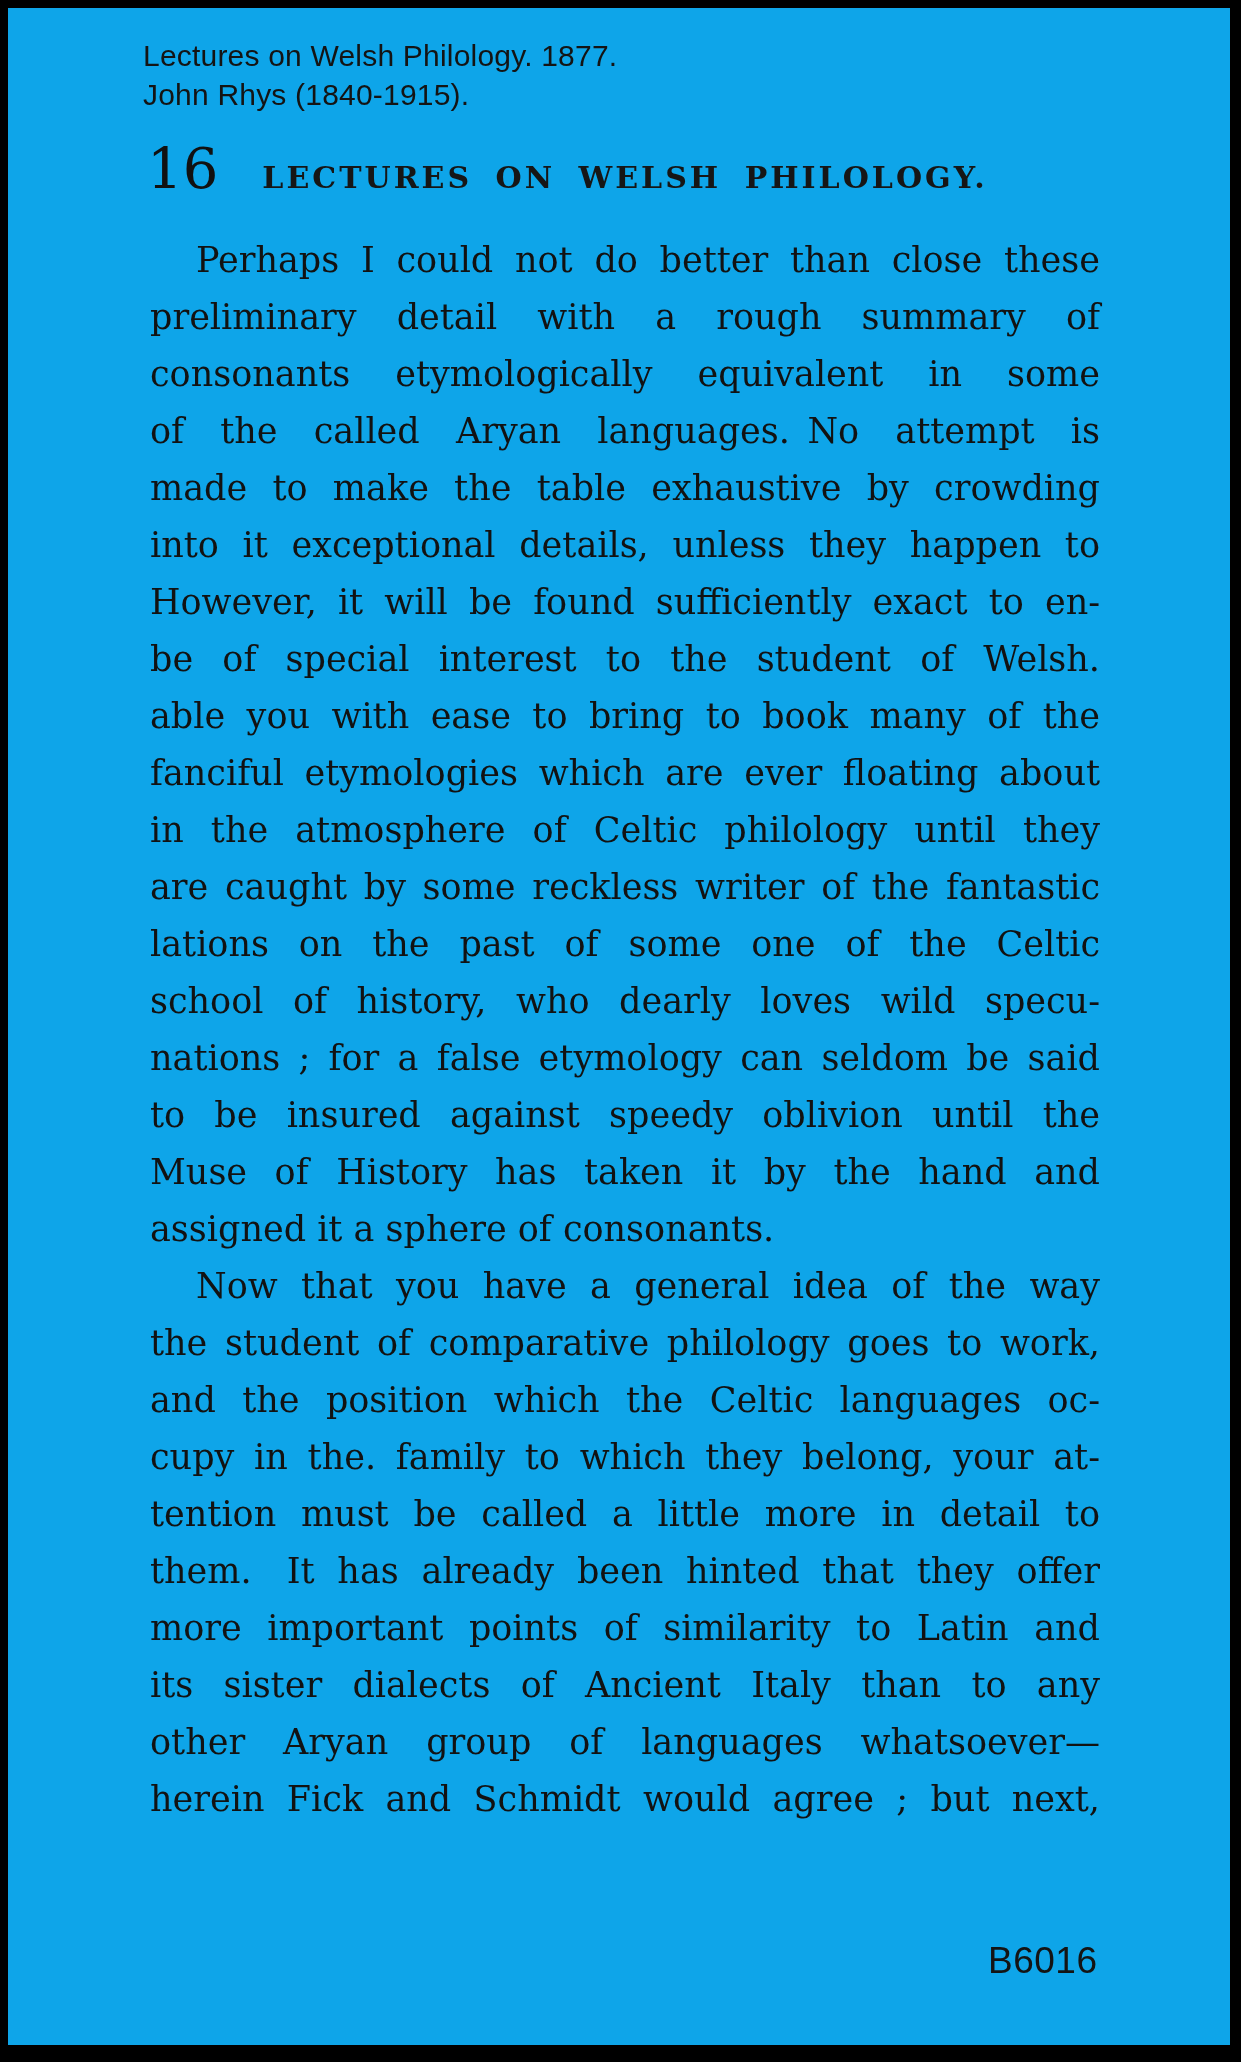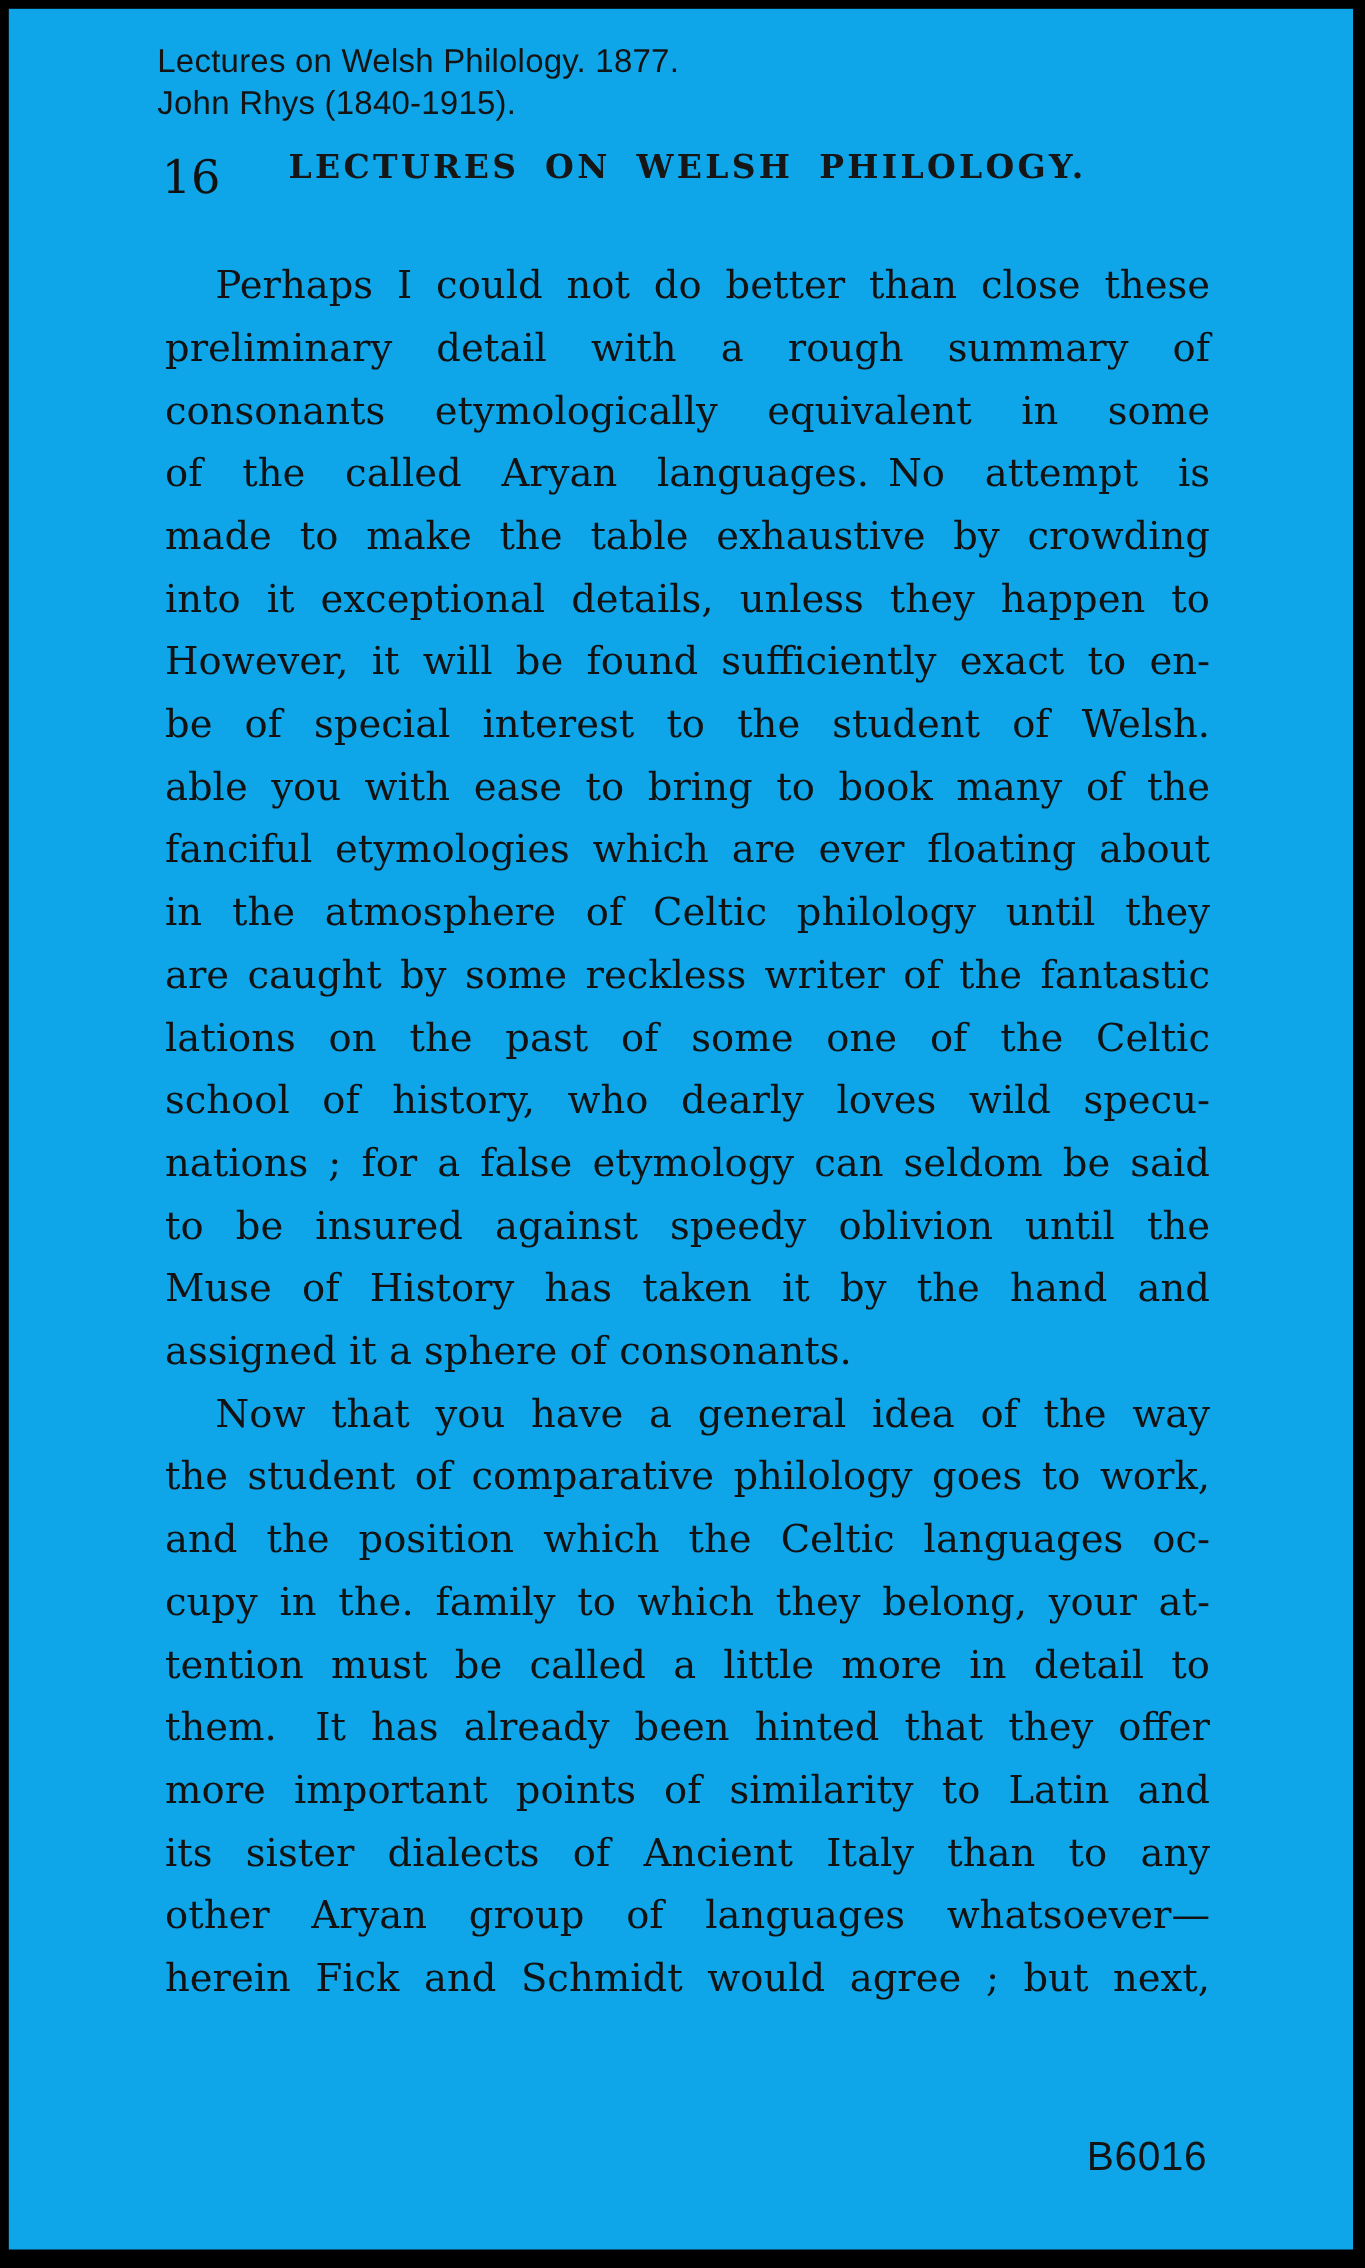--- a/index.html
+++ b/index.html
@@ -33,27 +33,27 @@
     font-size: 30px;
     line-height: 39px;
     letter-spacing: 0.2px;
     white-space: nowrap;
   }
   
   .page-number {
     position: absolute;
     left: 139px;
     top: 128px;
-    font-size: 42px;
+    font-size: 56px;
     color: #111;
   }
   .running-title {
     position: absolute;
     left: 142px;
-    top: 127px;
+    top: 152px;
     width: 950px;
     text-align: center;
     font-size: 30px;
     font-weight: 600;
     letter-spacing: 3px;
     word-spacing: 10px;
     color: #161616;
     white-space: nowrap;
   }
   

